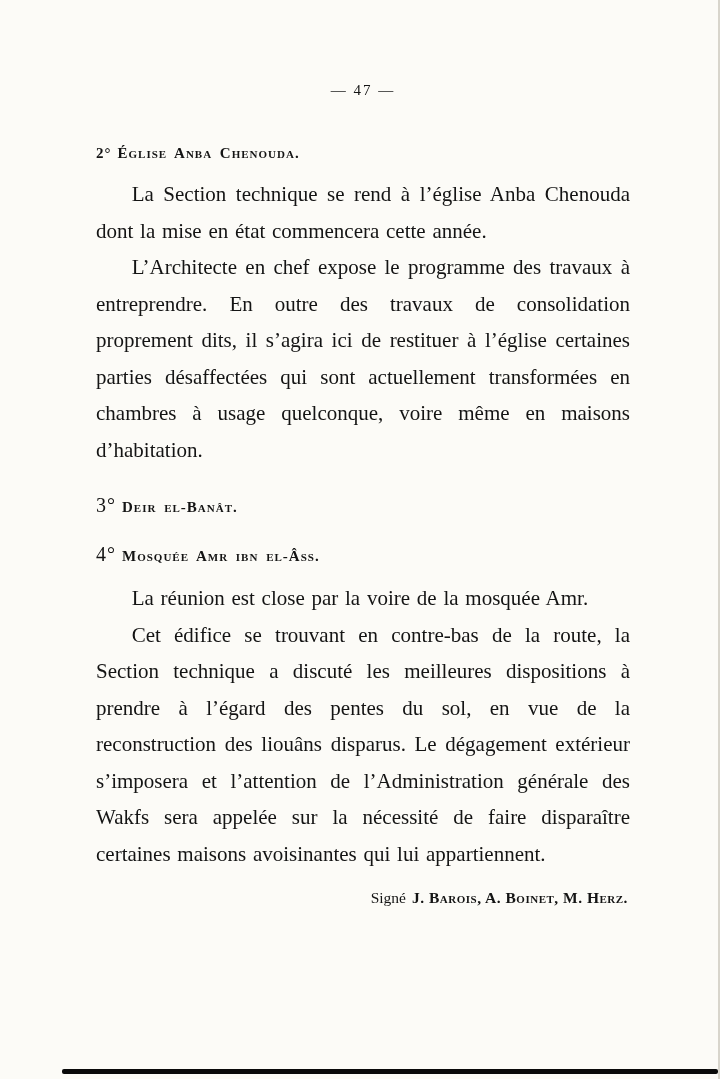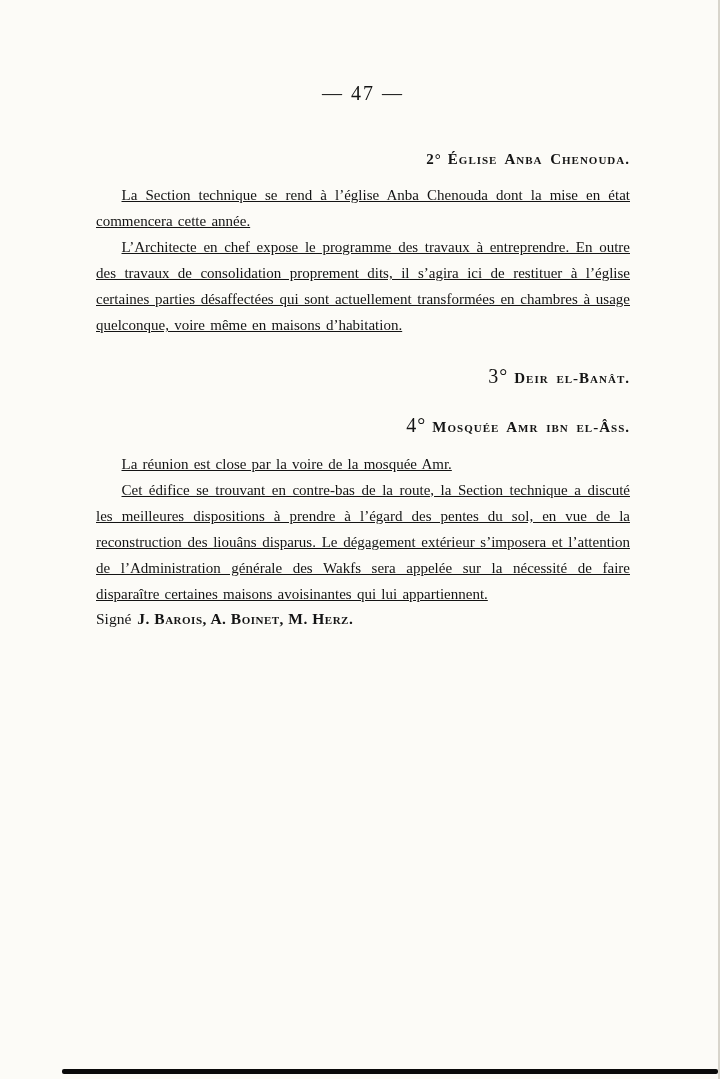--- a/index.html
+++ b/index.html
@@ -8,51 +8,50 @@
     background: #fcfbf7;
     font-family: "Liberation Serif", "DejaVu Serif", serif;
     color: #141414;
     position: relative;
     overflow: hidden;
   }
   .page { padding: 82px 90px 0 96px; }
 
   .page-number {
     text-align: center;
-    font-size: 20px;
+    font-size: 15px;
     letter-spacing: 2px;
     margin-bottom: 46px;
   }
 
   .heading {
-    text-align: right;
+    text-align: left;
     font-weight: bold;
     font-size: 15px;
     letter-spacing: 1px;
     margin-top: 26px;
     margin-bottom: 14px;
     word-spacing: 3px;
   }
   .heading .title { font-variant: small-caps; }
   .heading .num { margin-right: 6px; }
   .heading.big .num { font-size: 20px; font-weight: normal; }
   .heading.sp { }
 
   p.body-par {
-    font-size: 15px;
+    font-size: 21px;
     line-height: 1.74;
     text-align: justify;
     text-indent: 1.7em;
     word-spacing: 1.5px;
-    text-decoration: underline;
   }
 
   .signature {
-    text-align: left;
-    margin-top: 3px;
+    text-align: right;
+    margin-top: 16px;
     font-size: 15.5px;
     padding-right: 2px;
   }
   .signature .sc { font-variant: small-caps; font-weight: bold; letter-spacing: 0.5px; }
   .signature .prefix { margin-right: 6px; }
 
   .scan-edge-bottom {
     position: absolute;
     left: 62px;
     right: 2px;

